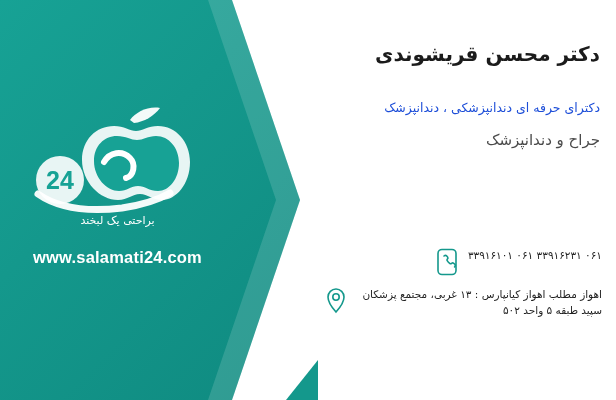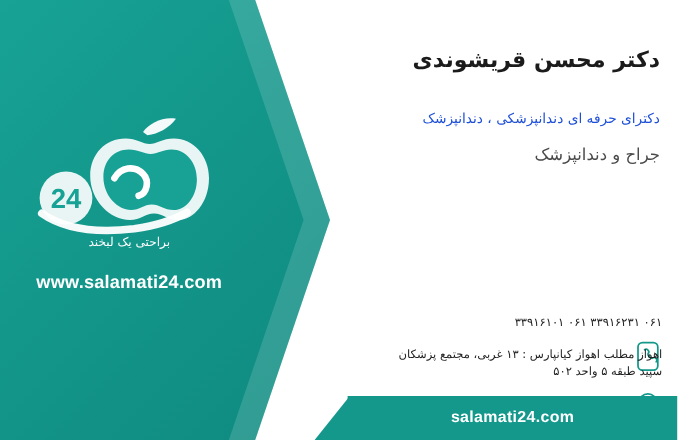--- a/index.html
+++ b/index.html
@@ -112,41 +112,40 @@
     top: 131px;
     font-size: 15px;
     color: #4a4a4a;
     white-space: nowrap;
   }
   
   .contact-row {
     position: absolute;
     right: 14px;
     display: flex;
-    flex-direction: column;
+    flex-direction: row;
     align-items: flex-start;
     gap: 8px;
     justify-content: flex-end;
-    margin-top: 38px;
   }
   .contact-text {
     font-size: 10.5px;
     color: #1f1f1f;
     line-height: 1.55;
     text-align: right;
     max-width: 245px;
   }
   .ic {
     flex: 0 0 auto;
     width: 26px;
     height: 30px;
     color: #14988c;
   }
   #phone-row { top: 247px; }
-  #address-row { top: 276px; }
+  #address-row { top: 286px; }
   
   #footer-bar {
     position: absolute;
     left: 316px;
     top: 360px;
     width: 300px;
     height: 40px;
     background: #14988c;
     color: #ffffff;
     display: flex;
@@ -215,15 +214,14 @@
       <div class="contact-text">اهواز مطلب اهواز کیانپارس : ۱۳ غربی، مجتمع پزشکان سپید طبقه ۵ واحد ۵۰۲</div>
       <svg class="ic" viewBox="0 0 26 30">
         <path d="M13,3 C8.6,3 5,6.6 5,11 C5,17.2 13,26 13,26 C13,26 21,17.2 21,11 C21,6.6 17.4,3 13,3 Z" fill="none" stroke="#14988c" stroke-width="1.6"></path>
         <circle cx="13" cy="11" r="3.2" fill="none" stroke="#14988c" stroke-width="1.6"></circle>
       </svg>
     </div>
 
   </div>
 
   <div id="footer-notch"></div>
-  <div id="footer-bar">salamati24.com</div>
 
 </div>
 
 </body></html>

